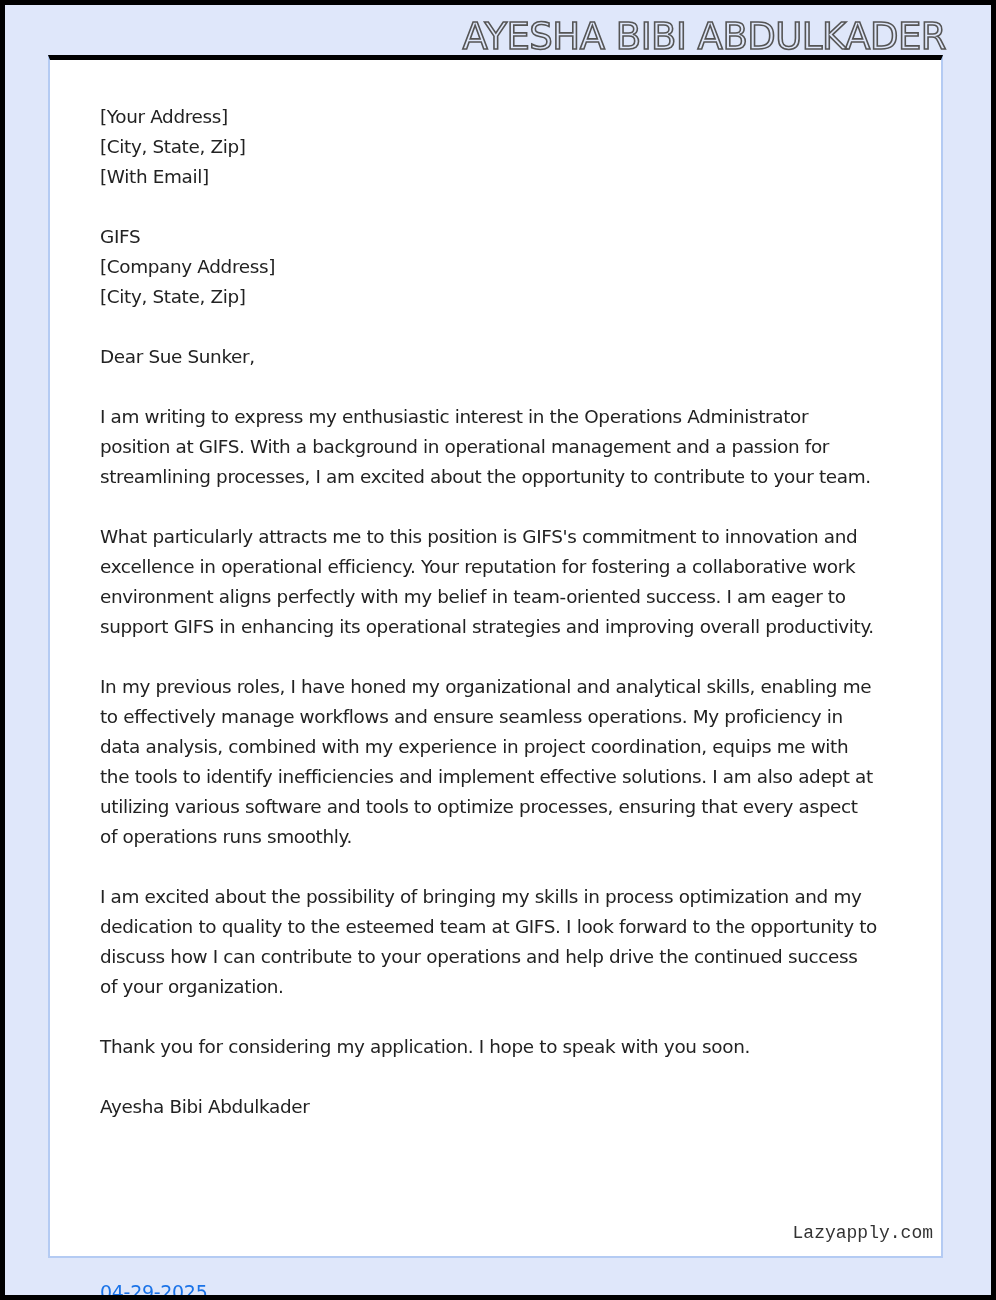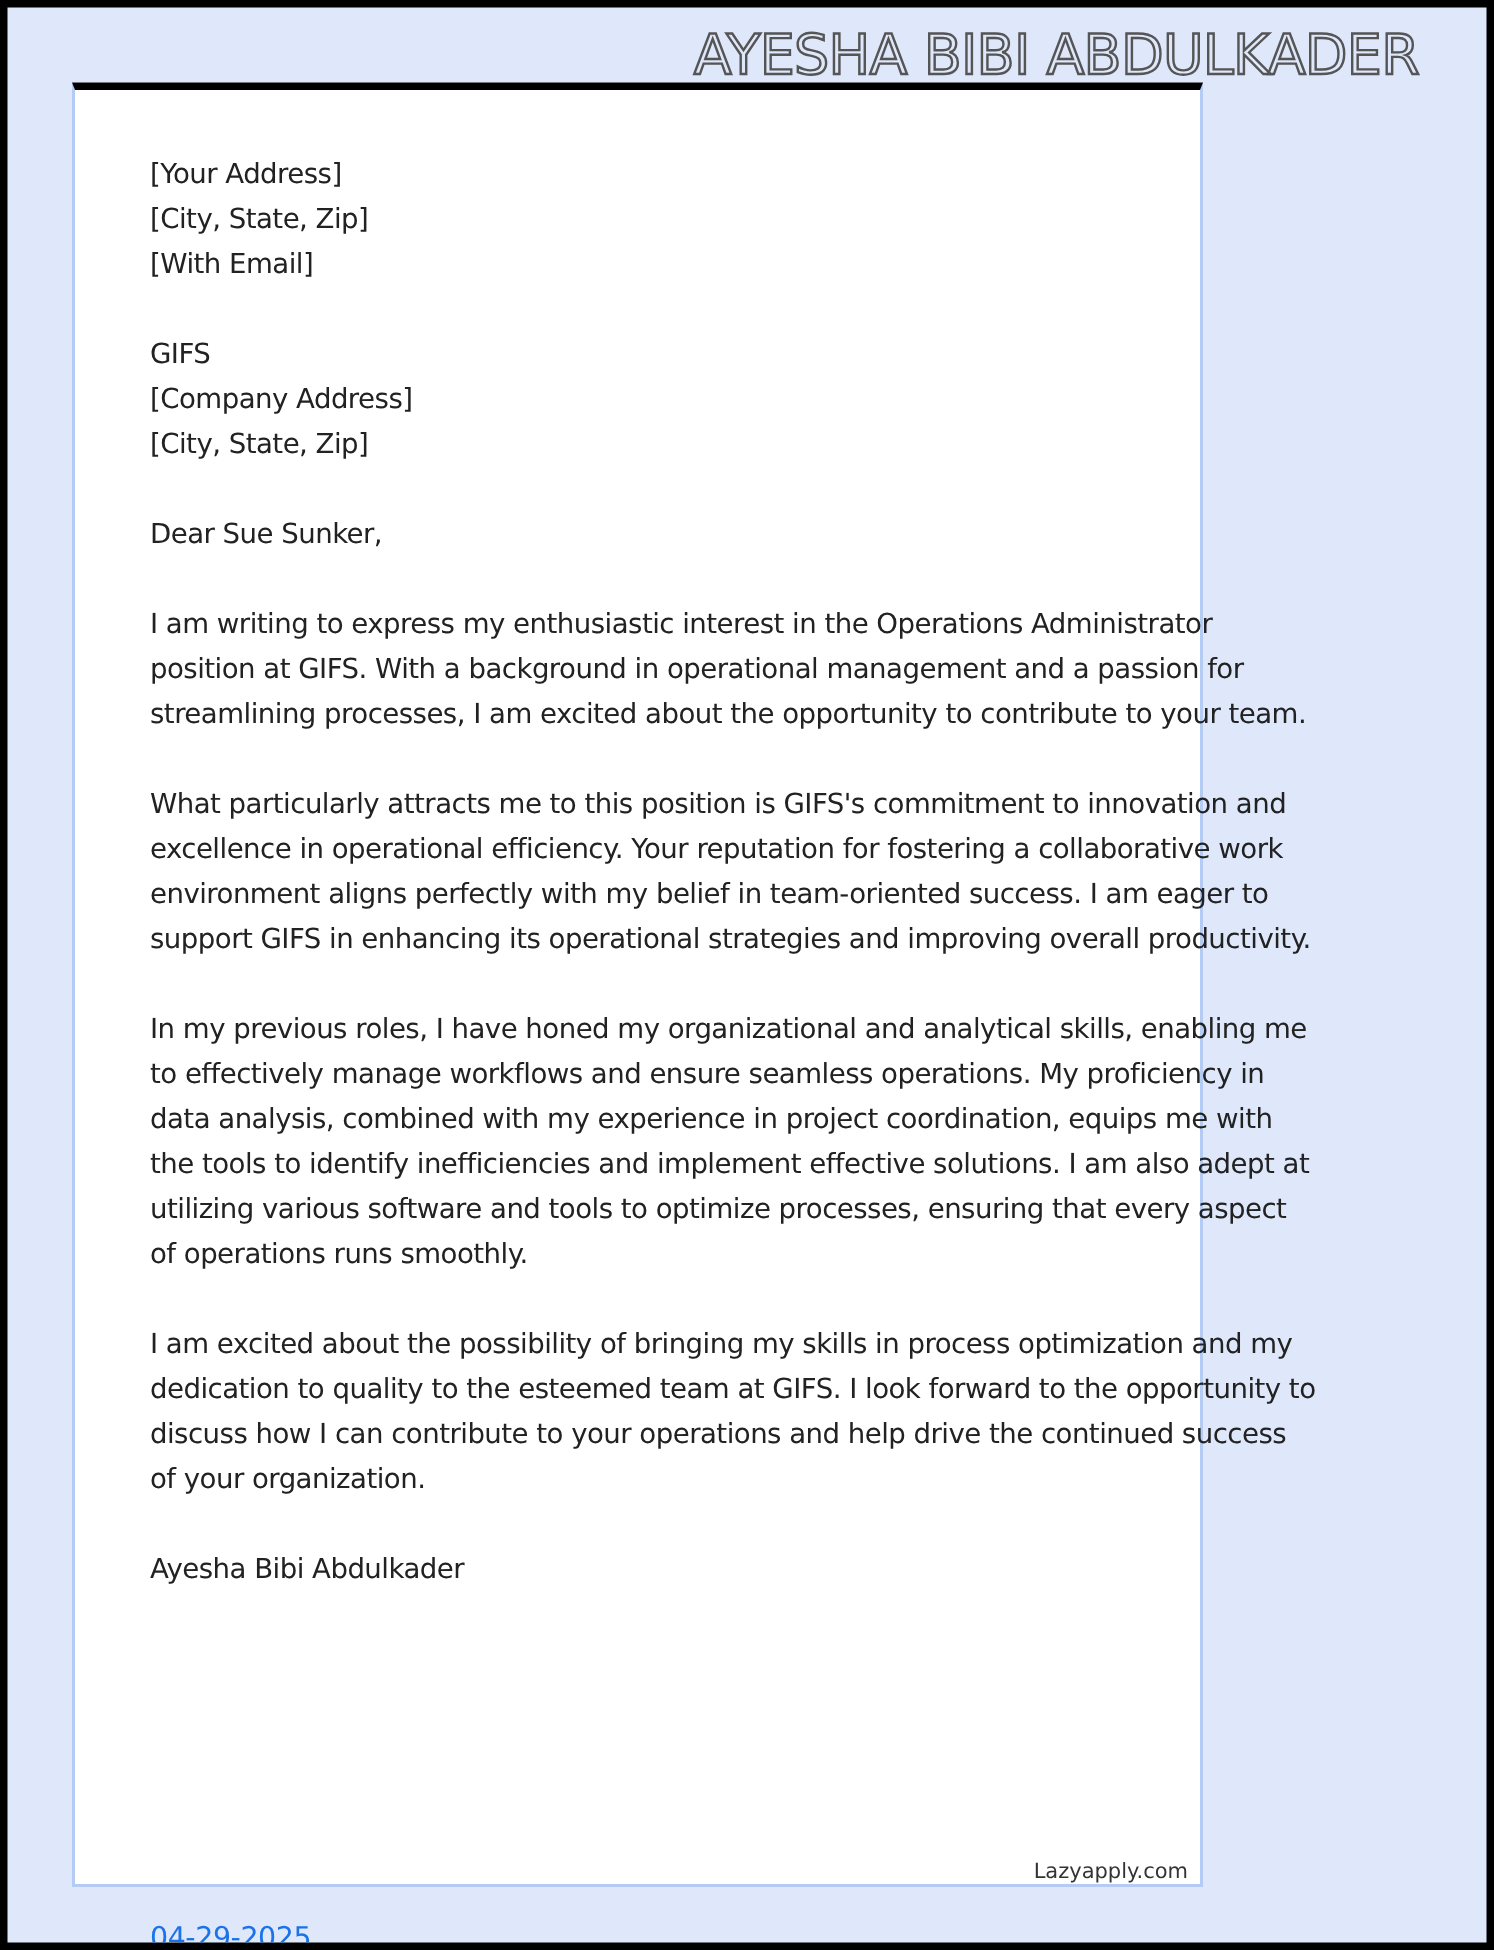--- a/index.html
+++ b/index.html
@@ -14,39 +14,39 @@
     }
     .name {
       position: absolute; right: 45px; top: 12px;
       font-family: "DejaVu Sans", sans-serif;
       font-size: 37px; line-height: 40px; letter-spacing: -0.5px;
       color: #dfe7fa;
       -webkit-text-stroke: 1.6px #555;
       white-space: nowrap;
     }
     .card {
-      position: absolute; left: 43px; top: 50px; width: 754px; height: 1203px;
+      position: absolute; left: 43px; top: 50px; width: 895px; height: 1203px;
       background: #fff;
       border-top: 5px solid #000;
       border-left: 2px solid #b4cbf3;
       border-right: 2px solid #b4cbf3;
       border-bottom: 2px solid #b4cbf3;
       box-sizing: border-box;
     }
     .letter {
       position: absolute; left: 50px; top: 42px; width: 790px;
       font-size: 18.4px; line-height: 30px; color: #222;
       letter-spacing: -0.35px;
     }
     .letter .line { display: block; white-space: nowrap; }
     .letter .gap { display: block; height: 30px; }
     .letter p { margin: 0 12px 30px 0; }
     .watermark {
-      position: absolute; right: 8px; bottom: 0px;
-      font-size: 14px; line-height: 16px; color: #333;
+      position: absolute; right: 8px; bottom: 15px;
+      font-size: 18px; line-height: 16px; color: #333; font-family: Liberation Mono, monospace;
     }
     .date {
       position: absolute; left: 95px; top: 1275px;
       font-size: 19px; line-height: 24px; color: #1a73e8;
       letter-spacing: -0.3px;
     }
   </style>
 </head>
 <body>
 
@@ -65,20 +65,21 @@
         <span class="line">GIFS</span>
         <span class="line">[Company Address]</span>
         <span class="line">[City, State, Zip]</span>
       </div>
       <span class="gap"></span>
       <p>Dear Sue Sunker,</p>
       <p>I am writing to express my enthusiastic interest in the Operations Administrator position at GIFS. With a background in operational management and a passion for streamlining processes, I am excited about the opportunity to contribute to your team.</p>
       <p>What particularly attracts me to this position is GIFS's commitment to innovation and excellence in operational efficiency. Your reputation for fostering a collaborative work environment aligns perfectly with my belief in team-oriented success. I am eager to support GIFS in enhancing its operational strategies and improving overall productivity.</p>
       <p>In my previous roles, I have honed my organizational and analytical skills, enabling me to effectively manage workflows and ensure seamless operations. My proficiency in data analysis, combined with my experience in project coordination, equips me with the tools to identify inefficiencies and implement effective solutions. I am also adept at utilizing various software and tools to optimize processes, ensuring that every aspect of operations runs smoothly.</p>
       <p>I am excited about the possibility of bringing my skills in process optimization and my dedication to quality to the esteemed team at GIFS. I look forward to the opportunity to discuss how I can contribute to your operations and help drive the continued success of your organization.</p>
+      <p>Thank you for considering my application. I hope to speak with you soon.</p>
       <div>
         <span class="line">Ayesha Bibi Abdulkader</span>
       </div>
     </div>
     <div class="watermark">Lazyapply.com</div>
   </div>
 
   <div class="date">04-29-2025</div>
 </div>
 

